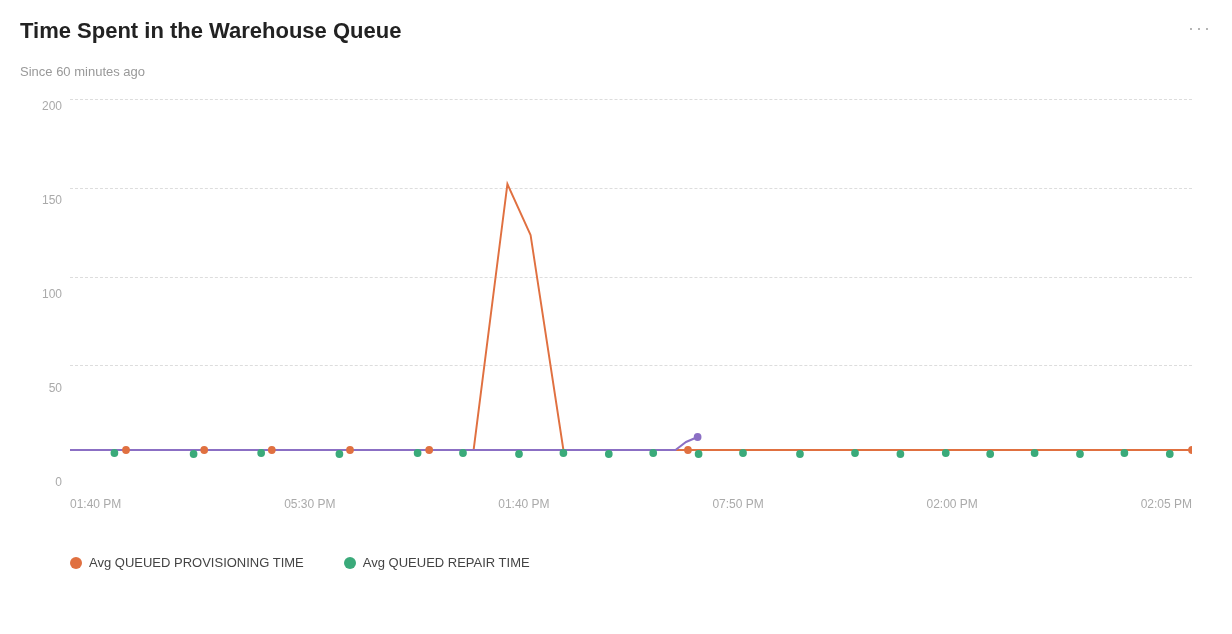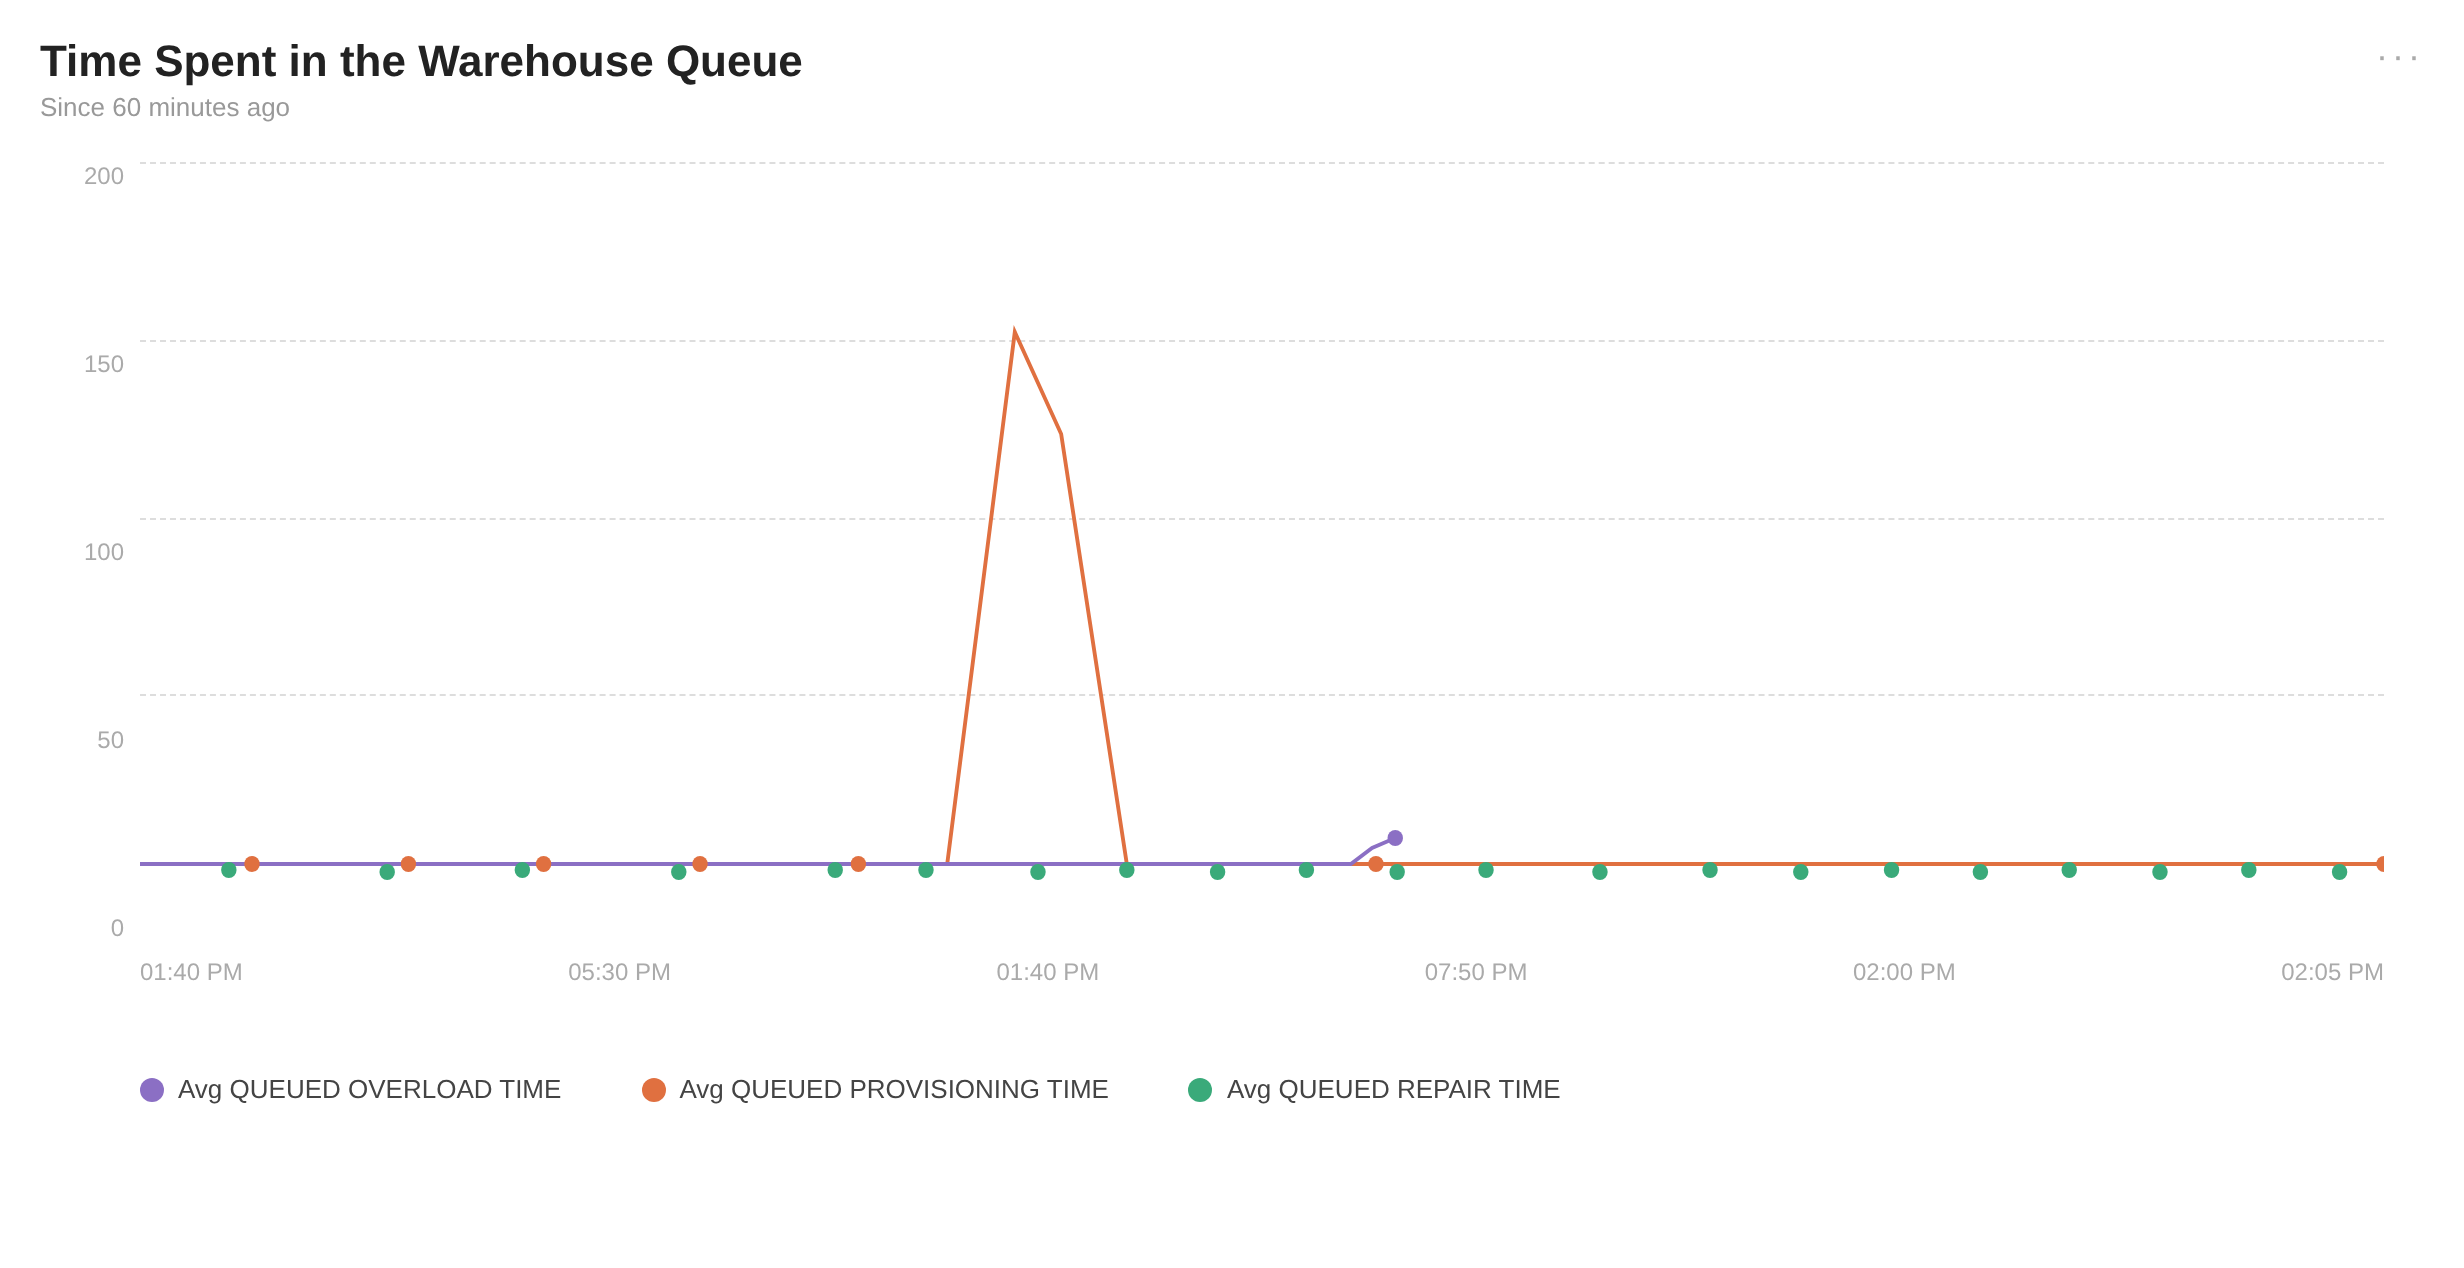--- a/index.html
+++ b/index.html
@@ -19,21 +19,21 @@
     }
     .card-title {
       font-size: 22px;
       font-weight: 700;
       color: #222;
       line-height: 1.2;
     }
     .card-subtitle {
       font-size: 13px;
       color: #999;
-      margin-top: 2px;
+      margin-top: 20px;
     }
     .menu-dots {
       position: absolute;
       top: 18px;
       right: 20px;
       color: #aaa;
       font-size: 18px;
       cursor: pointer;
       letter-spacing: 2px;
     }
@@ -198,24 +198,20 @@
       <span class="x-label">05:30 PM</span>
       <span class="x-label">01:40 PM</span>
       <span class="x-label">07:50 PM</span>
       <span class="x-label">02:00 PM</span>
       <span class="x-label">02:05 PM</span>
     </div>
   </div>
 
   <div class="legend">
     <div class="legend-item">
-      <div class="legend-dot" style="background:#8b6fc4;"></div>
-      <span>Avg QUEUED OVERLOAD TIME</span>
-    </div>
-    <div class="legend-item">
       <div class="legend-dot" style="background:#e07040;"></div>
       <span>Avg QUEUED PROVISIONING TIME</span>
     </div>
     <div class="legend-item">
       <div class="legend-dot" style="background:#3aaa7a;"></div>
       <span>Avg QUEUED REPAIR TIME</span>
     </div>
   </div>
 </div>
 

